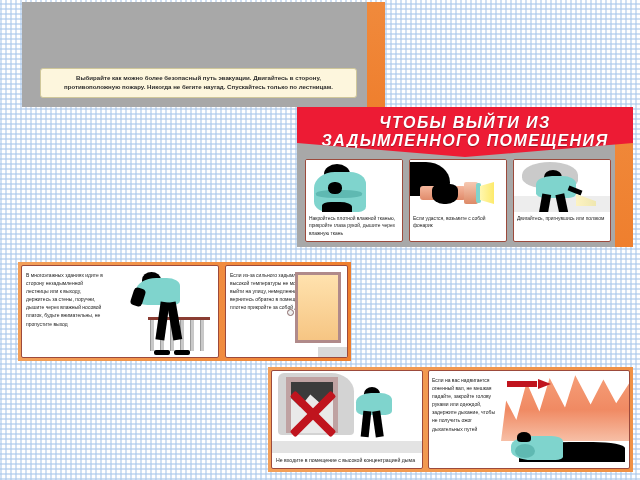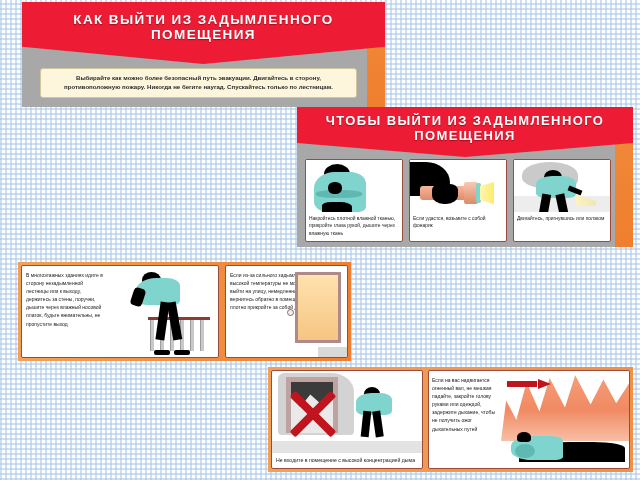--- a/index.html
+++ b/index.html
@@ -34,21 +34,21 @@
   #banner1 .note{position:absolute;left:18px;right:28px;bottom:9px;height:30px;
       background:#fdf6dd;border:1px solid #cfc79a;border-radius:3px;
       display:flex;align-items:center;justify-content:center;padding:2px 6px;
       box-sizing:border-box;}
   #banner1 .note p{margin:0;font-size:6.1px;font-weight:bold;color:#2a2a2a;
       text-align:center;line-height:1.45;}
 
   
   #banner2{left:297px;top:107px;width:336px;height:140px;}
   #banner2 .redhead{height:50px;padding-top:7px;box-sizing:border-box;}
-  #banner2 .redhead h1{font-size:13px;}
+  #banner2 .redhead h1{font-size:16px;font-style:italic;}
   #banner2 .cards{position:absolute;left:8px;right:22px;top:52px;bottom:5px;
       display:flex;gap:6px;}
   #banner2 .card{flex:1;background:#ffffff;border:1.5px solid #9c4a3c;
       border-radius:2px;display:flex;flex-direction:column;overflow:hidden;}
   #banner2 .card .art{flex:1;position:relative;overflow:hidden;background:#fff;}
   #banner2 .card .cap{font-size:4.9px;line-height:1.5;color:#1b1b1b;
       padding:3px 3px 4px 3px;min-height:22px;}
 
   
   #midrow{position:absolute;left:18px;top:262px;width:333px;height:99px;
@@ -113,23 +113,20 @@
       border-left:13px solid #c0141e;}
 </style>
 </head>
 <body>
 
 <div class="slide">
 
   <div class="banner" id="banner1">
     <div class="greybase"></div>
     <div class="orangeedge"></div>
-    <div class="redhead">
-      <h1>КАК ВЫЙТИ ИЗ ЗАДЫМЛЕННОГО ПОМЕЩЕНИЯ</h1>
-    </div>
     <div class="note">
       <p>Выбирайте как можно более безопасный путь эвакуации. Двигайтесь в сторону, противоположную пожару. Никогда не бегите наугад. Спускайтесь только по лестницам.</p>
     </div>
   </div>
 
   <div class="banner" id="banner2">
     <div class="greybase"></div>
     <div class="orangeedge"></div>
     <div class="redhead">
       <h1>ЧТОБЫ ВЫЙТИ ИЗ ЗАДЫМЛЕННОГО ПОМЕЩЕНИЯ</h1>

